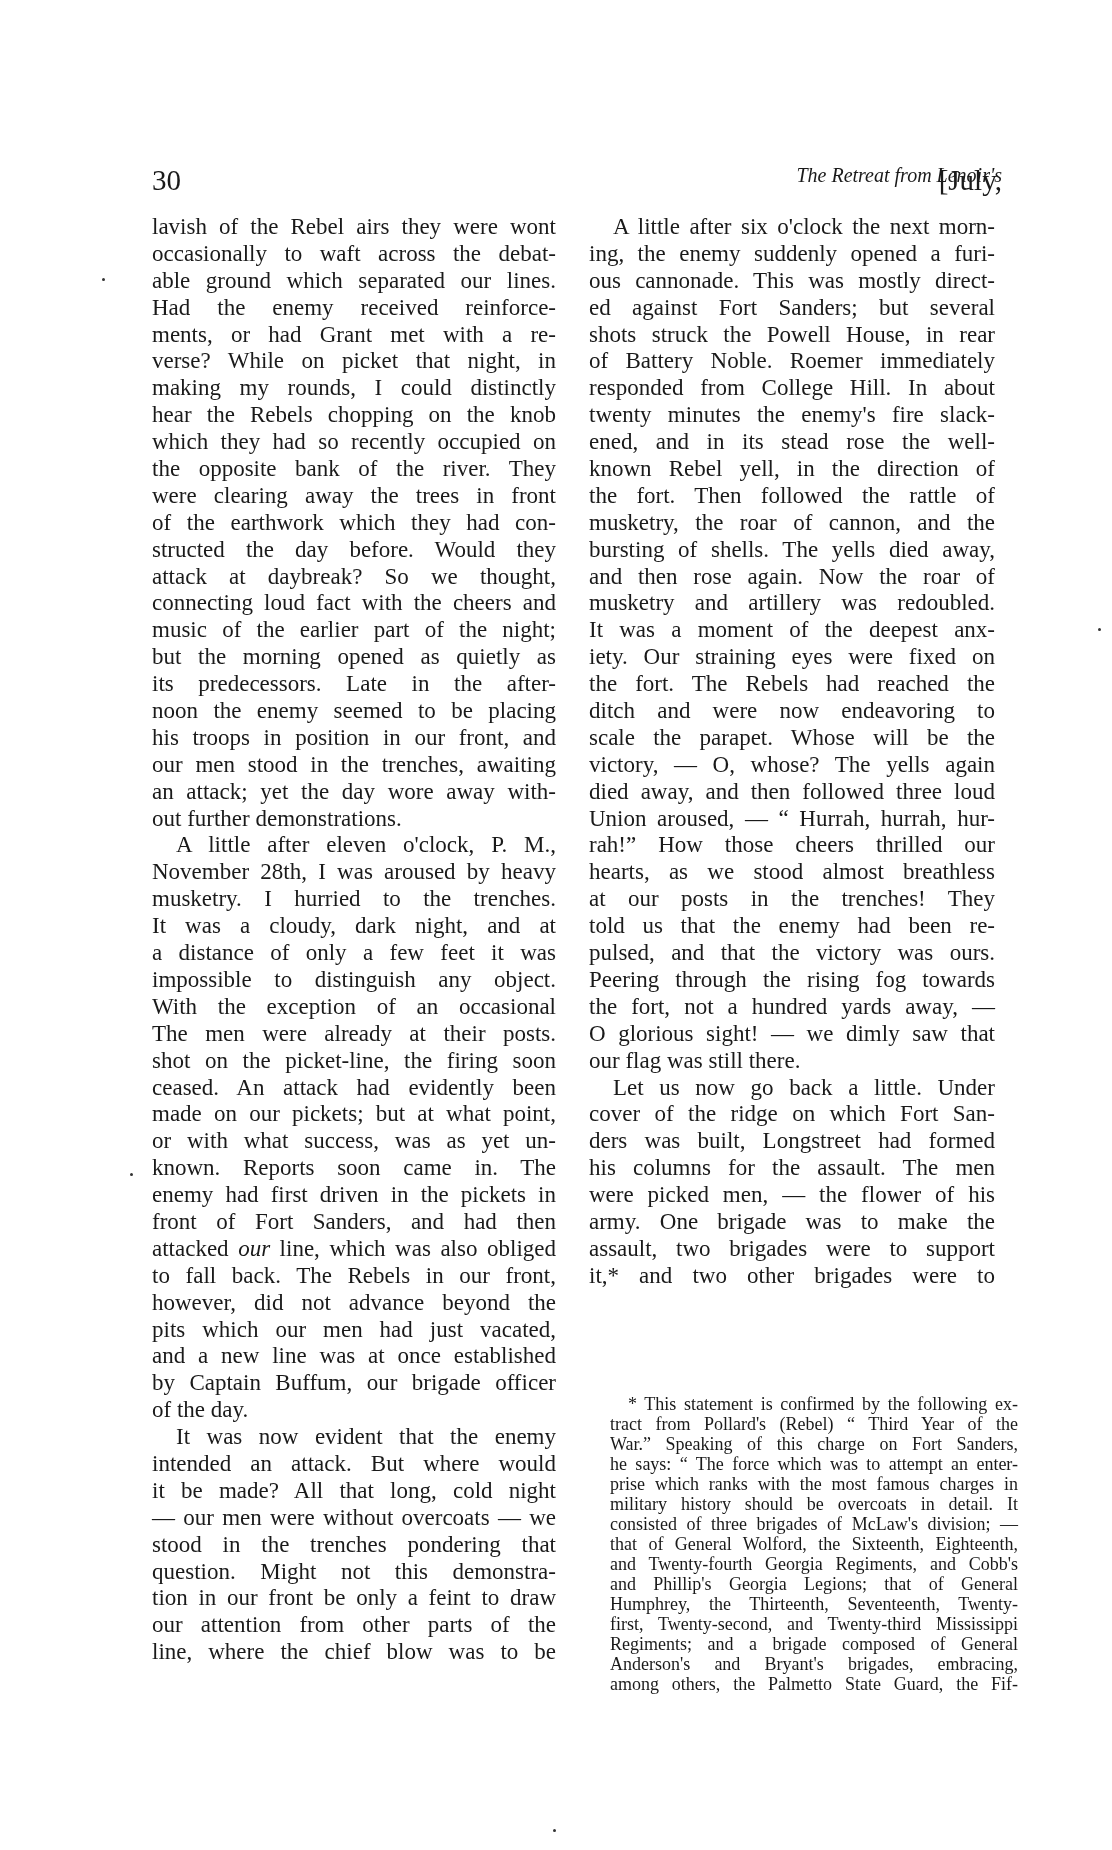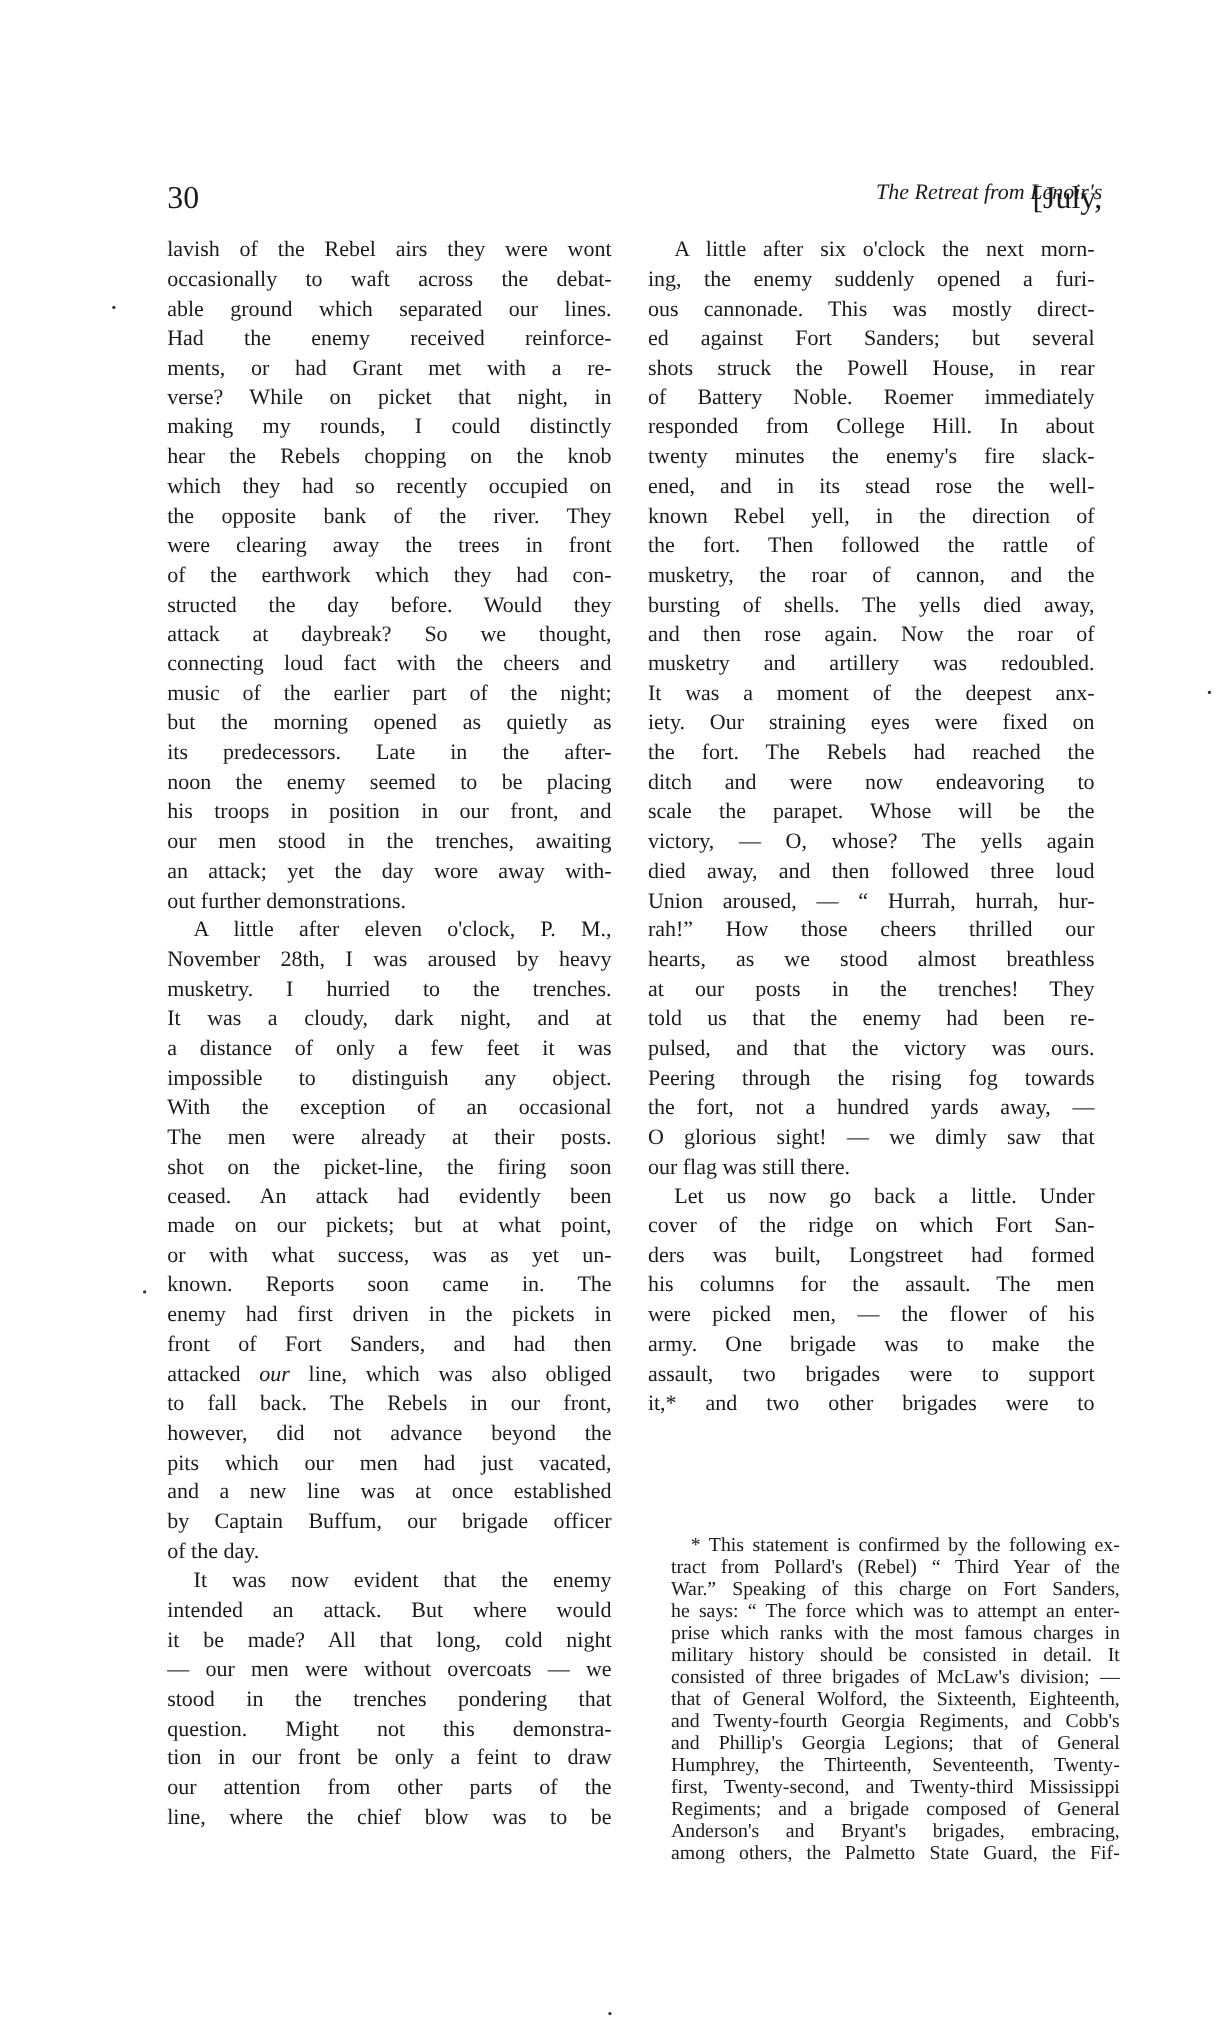--- a/index.html
+++ b/index.html
@@ -2,21 +2,21 @@
 <html><head>
 <meta charset="utf-8">
 <style>
   html, body { margin: 0; padding: 0; background: #ffffff; }
   body { width: 1112px; height: 1850px; position: relative; overflow: hidden; color: #1a1a1a; }
   .page { position: absolute; left: 0; top: 0; width: 1112px; height: 1850px; margin-top: 32px; }
   .running-head { position: absolute; top: 132px; left: 152px; width: 850px; height: 40px; font-family: "Liberation Serif", "DejaVu Serif", serif; }
   .page-num { position: absolute; left: 0; top: 0; font-size: 29px; }
   .head-title { position: absolute; left: 17px; right: 0; top: 0; text-align: right; font-style: italic; font-size: 20px; padding-left: 20px; }
   .head-date { position: absolute; right: 0; top: 0; font-size: 29px; }
-  .col { position: absolute; font-family: "Liberation Serif", "DejaVu Serif", serif; font-size: 20px; line-height: 26.9px; text-align: justify; }
+  .col { position: absolute; font-family: "Liberation Serif", "DejaVu Serif", serif; font-size: 23px; line-height: 26.9px; text-align: justify; }
   .col-left { left: 152px; top: 182px; width: 404px; }
   .col-right { left: 589px; top: 182px; width: 406px; }
   .col .line { display: block; text-align: justify; text-align-last: justify; white-space: nowrap; height: 26.9px; }
   .col .line.last { text-align-last: left; }
   .col .line.indent { padding-left: 24px; }
   .footnote { position: absolute; left: 610px; top: 1362px; width: 408px; font-family: Liberation Serif, serif; font-size: 18px; line-height: 20px; }
   .footnote .line { display: block; text-align: justify; text-align-last: justify; white-space: nowrap; height: 20px; }
   .footnote .line.indent { padding-left: 18px; }
   .speck { position: absolute; width: 3px; height: 3px; background: #333; border-radius: 50%; }
 </style>
@@ -137,21 +137,21 @@
         <span class="line">assault, two brigades were to support</span>
         <span class="line">it,* and two other brigades were to</span>
       </div>
     </div>
   <div class="footnote" id="footnote">
       <span class="line indent">* This statement is confirmed by the following ex-</span>
       <span class="line">tract from Pollard's (Rebel) “ Third Year of the</span>
       <span class="line">War.” Speaking of this charge on Fort Sanders,</span>
       <span class="line">he says: “ The force which was to attempt an enter-</span>
       <span class="line">prise which ranks with the most famous charges in</span>
-      <span class="line">military history should be consisted in detail. It</span>
+      <span class="line">military history should be overcoats in detail. It</span>
       <span class="line">consisted of three brigades of McLaw's division; —</span>
       <span class="line">that of General Wolford, the Sixteenth, Eighteenth,</span>
       <span class="line">and Twenty-fourth Georgia Regiments, and Cobb's</span>
       <span class="line">and Phillip's Georgia Legions; that of General</span>
       <span class="line">Humphrey, the Thirteenth, Seventeenth, Twenty-</span>
       <span class="line">first, Twenty-second, and Twenty-third Mississippi</span>
       <span class="line">Regiments; and a brigade composed of General</span>
       <span class="line">Anderson's and Bryant's brigades, embracing,</span>
       <span class="line">among others, the Palmetto State Guard, the Fif-</span>
     </div>

